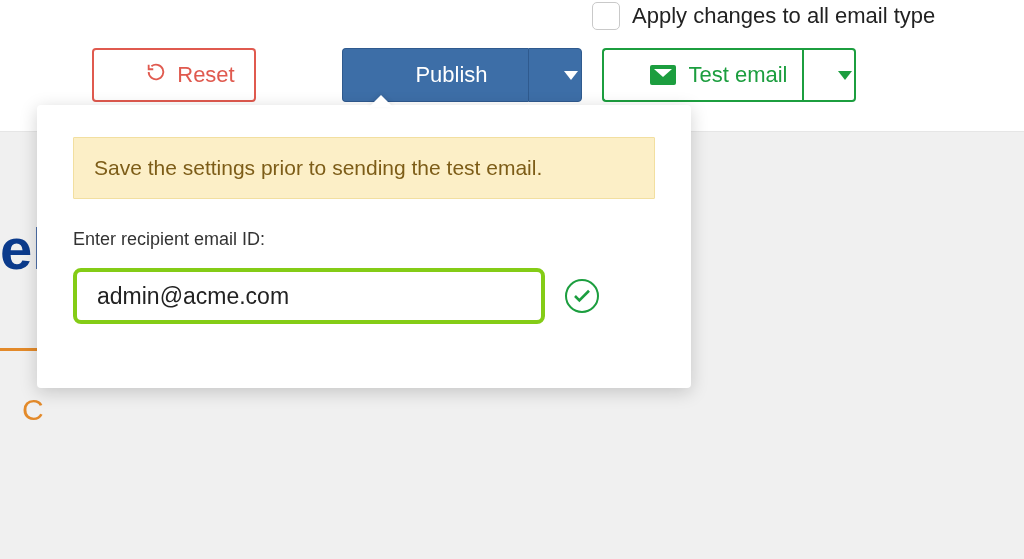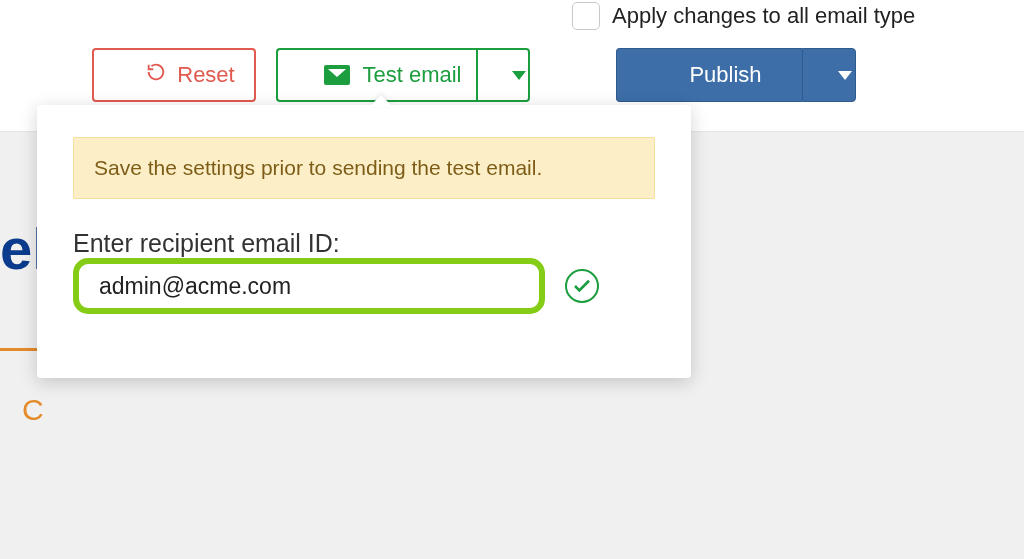--- a/index.html
+++ b/index.html
@@ -8,21 +8,21 @@
       background: #fff;
       width: 1024px;
       height: 559px;
       position: relative;
       overflow: hidden;
     }
 
     .checkbox-row {
       position: absolute;
       top: 2px;
-      left: 572px;
+      left: 592px;
       display: flex;
       align-items: center;
       gap: 12px;
     }
     .checkbox {
       width: 28px;
       height: 28px;
       border: 1px solid #c9c9c9;
       border-radius: 5px;
       background: #fff;
@@ -174,35 +174,36 @@
       background: #fcefc7;
       border: 1px solid #f2dfa0;
       border-radius: 1px;
       padding: 18px 20px;
       color: #7d5d18;
       font-size: 21px;
       margin-bottom: 30px;
     }
 
     .field-label {
-      font-size: 25px;
+      font-size: 18px;
       color: #333;
+      margin-bottom: 18px;
     }
 
     .input-row {
       display: flex;
       align-items: center;
       gap: 20px;
       margin-bottom: 24px;
     }
     .email-input {
       flex: 0 0 472px;
       height: 56px;
-      border: 6px solid #84cc16;
-      border-radius: 15px;
+      border: 4px solid #84cc16;
+      border-radius: 8px;
       padding: 0 20px;
       font-size: 23px;
       color: #222;
       outline: none;
     }
     .check-circle {
       width: 34px; height: 34px;
       border: 2px solid #1c9e3f;
       border-radius: 50%;
       display: flex;
@@ -234,36 +235,36 @@
 <div class="toolbar">
   <div class="btn btn-reset">
     <span>
       <svg viewBox="0 0 24 24">
           <path d="M4 12a8 8 0 1 0 3-6.3M4 4v5h5"></path>
         </svg>
     </span>
     <span>Reset</span>
   </div>
 
+  <div class="btn-group publish-group">
+    <div class="btn btn-publish">
+      <span>Publish</span>
+    </div>
+    <div class="btn btn-publish-caret">
+      <span class="caret-down caret-white"></span>
+    </div>
+  </div>
+
   <div class="btn-group">
     <div class="btn btn-test">
       <span class="envelope-icon"></span>
       <span>Test email</span>
     </div>
     <div class="btn btn-test-caret">
       <span class="caret-down caret-green"></span>
-    </div>
-  </div>
-
-  <div class="btn-group publish-group">
-    <div class="btn btn-publish">
-      <span>Publish</span>
-    </div>
-    <div class="btn btn-publish-caret">
-      <span class="caret-down caret-white"></span>
     </div>
   </div>
 </div>
 
 <div class="popover">
   <div class="notice">Save the settings prior to sending the test email.</div>
   <div class="field-label">Enter recipient email ID:</div>
   <div class="input-row">
     <input class="email-input" type="text" value="admin@acme.com" style="">
     <div class="check-circle">

